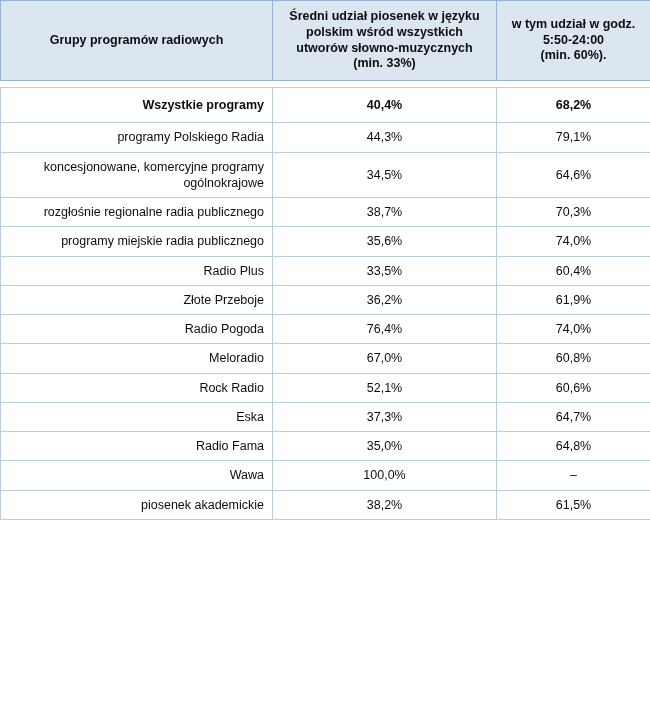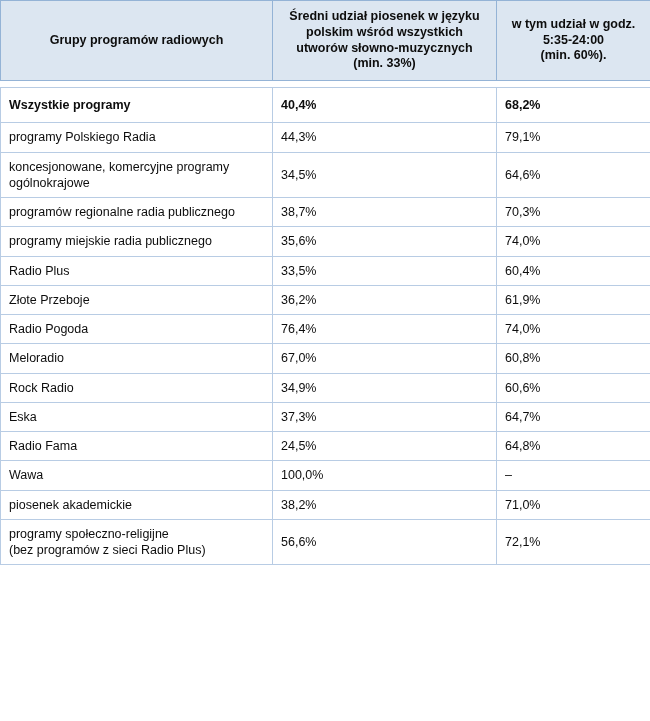--- a/index.html
+++ b/index.html
@@ -48,24 +48,24 @@
   tbody td {
     border: 1px solid #b8cce4;
     font-size: 12.5px;
     padding: 6px 8px;
     line-height: 1.3;
     vertical-align: middle;
     background: #ffffff;
     color: #0d0d0d;
   }
   tbody td.name {
-    text-align: left;
+    text-align: right;
   }
   tbody td.num {
-    text-align: left;
+    text-align: center;
   }
   tbody tr.total td {
     font-weight: bold;
   }
   tbody tr.total td.name,
   tbody tr.total td.num {
     padding-top: 9px;
     padding-bottom: 9px;
   }
   tbody tr.tall td {
@@ -93,21 +93,21 @@
       <tr>
         <th class="col-label"><span>Grupy programów radiowych</span></th>
         <th class="col-label">
           <span>Średni udział piosenek w języku</span><br>
           <span>polskim wśród wszystkich</span><br>
           <span>utworów słowno-muzycznych</span><br>
           <span>(min. 33%)</span>
         </th>
         <th class="col-label">
           <span>w tym udział w godz.</span><br>
-          <span>5:35-24:00</span><br>
+          <span>5:50-24:00</span><br>
           <span>(min. 60%).</span>
         </th>
       </tr>
     </thead>
     <tbody>
         <tr class="spacer-row">
           <td colspan="3"></td>
         </tr>
         <tr class="total">
           <td class="name">Wszystkie programy</td>
@@ -118,21 +118,21 @@
           <td class="name">programy Polskiego Radia</td>
           <td class="num">44,3%</td>
           <td class="num">79,1%</td>
         </tr>
         <tr class="tall">
           <td class="name"><span>koncesjonowane, komercyjne programy</span><br><span>ogólnokrajowe</span></td>
           <td class="num">34,5%</td>
           <td class="num">64,6%</td>
         </tr>
         <tr>
-          <td class="name">programów regionalne radia publicznego</td>
+          <td class="name">rozgłośnie regionalne radia publicznego</td>
           <td class="num">38,7%</td>
           <td class="num">70,3%</td>
         </tr>
         <tr>
           <td class="name">programy miejskie radia publicznego</td>
           <td class="num">35,6%</td>
           <td class="num">74,0%</td>
         </tr>
         <tr>
           <td class="name">Radio Plus</td>
@@ -149,43 +149,38 @@
           <td class="num">76,4%</td>
           <td class="num">74,0%</td>
         </tr>
         <tr>
           <td class="name">Meloradio</td>
           <td class="num">67,0%</td>
           <td class="num">60,8%</td>
         </tr>
         <tr>
           <td class="name">Rock Radio</td>
-          <td class="num">34,9%</td>
+          <td class="num">52,1%</td>
           <td class="num">60,6%</td>
         </tr>
         <tr>
           <td class="name">Eska</td>
           <td class="num">37,3%</td>
           <td class="num">64,7%</td>
         </tr>
         <tr>
           <td class="name">Radio Fama</td>
-          <td class="num">24,5%</td>
+          <td class="num">35,0%</td>
           <td class="num">64,8%</td>
         </tr>
         <tr>
           <td class="name">Wawa</td>
           <td class="num">100,0%</td>
           <td class="num">–</td>
         </tr>
         <tr>
           <td class="name">piosenek akademickie</td>
           <td class="num">38,2%</td>
-          <td class="num">71,0%</td>
-        </tr>
-        <tr class="tall">
-          <td class="name"><span>programy społeczno-religijne</span><br><span>(bez programów z sieci Radio Plus)</span></td>
-          <td class="num">56,6%</td>
-          <td class="num">72,1%</td>
+          <td class="num">61,5%</td>
         </tr>
       </tbody>
   </table>
 </div>
 
 </body></html>

